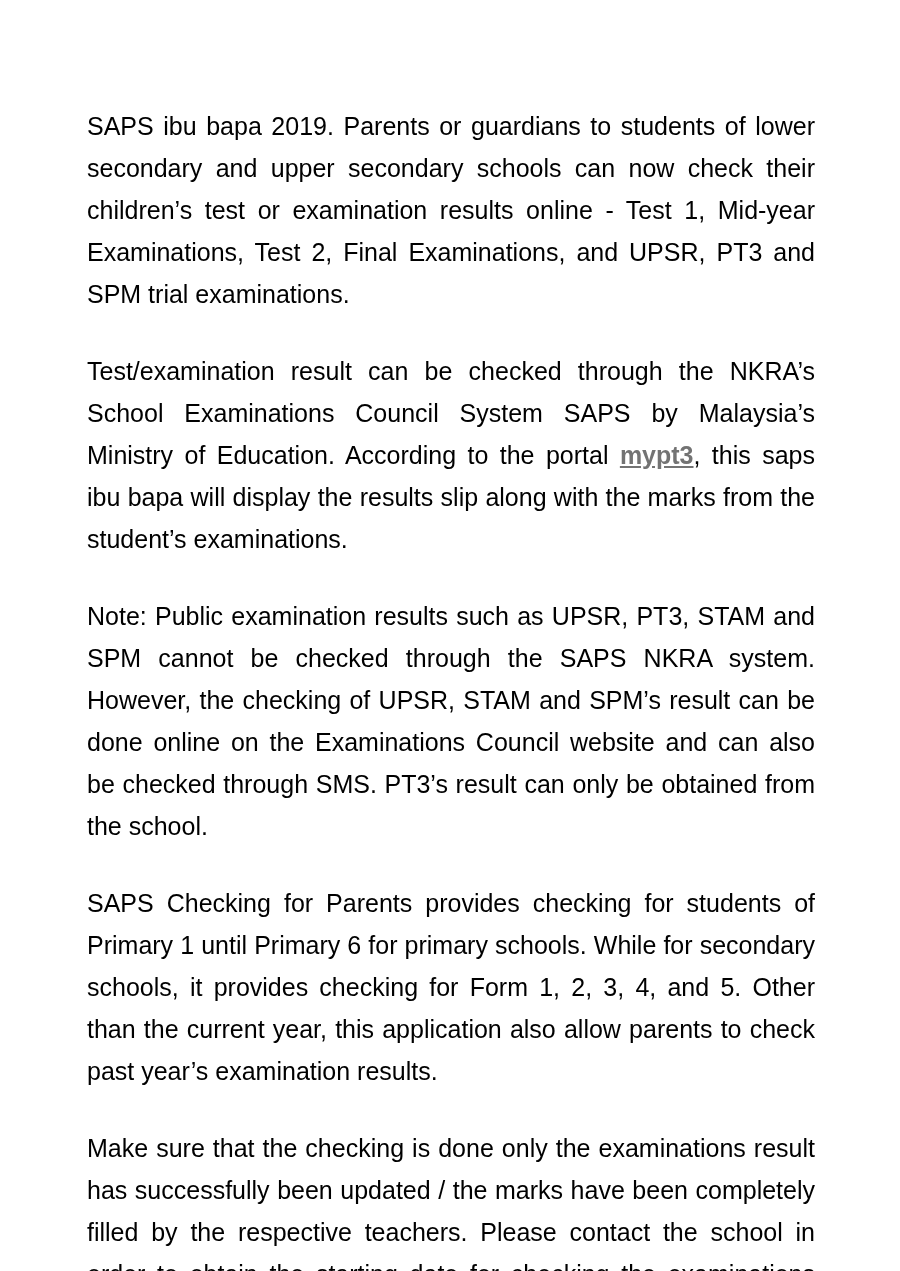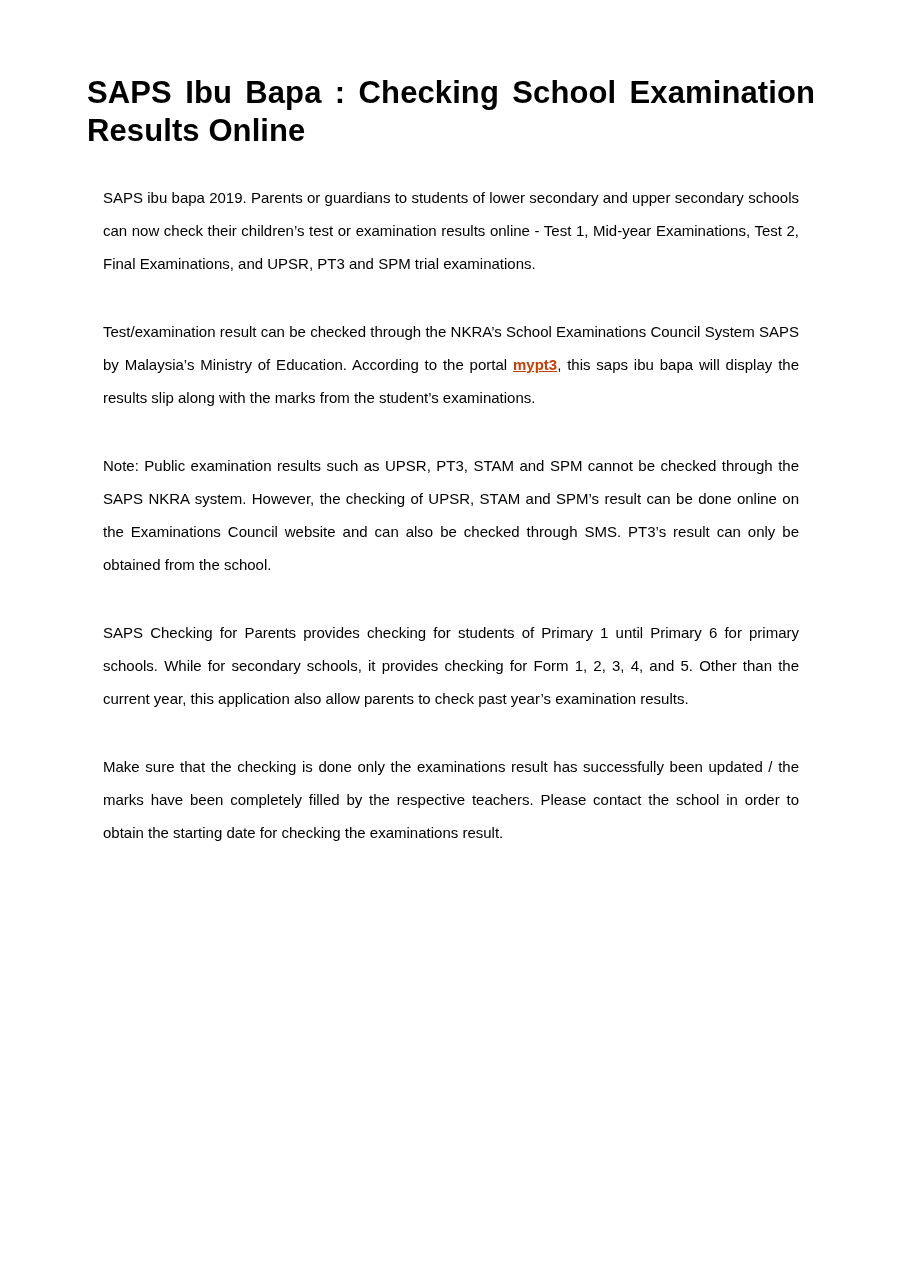--- a/index.html
+++ b/index.html
@@ -24,39 +24,38 @@
     h1 {
       margin: 0;
       font-size: 31px;
       line-height: 38px;
       font-weight: bold;
       text-align: justify;
       text-align-last: left;
       letter-spacing: 0.1px;
     }
     p {
-      margin: 16px;
-      font-size: 15px;
-      line-height: 33px;
+      margin: 0;
+      font-size: 25px;
+      line-height: 42px;
       text-align: justify;
       text-align-last: left;
     }
     #p1 { margin-top: 31px; }
     .gap { margin-top: 35px; }
     a.link {
-      color: #c2410c;
+      color: #737373;
       font-weight: bold;
       text-decoration: underline;
     }
   </style>
 </head>
 <body>
 
 <div class="page">
-  <h1>SAPS Ibu Bapa : Checking School Examination Results Online</h1>
 
   <p id="p1">SAPS ibu bapa 2019. Parents or guardians to students of lower secondary and upper secondary schools can now check their children’s test or examination results online - Test 1, Mid-year Examinations, Test 2, Final Examinations, and UPSR, PT3 and SPM trial examinations.</p>
 
   <p class="gap"><span>Test/examination result can be checked through the NKRA’s School Examinations Council System SAPS by Malaysia’s Ministry of Education. According to the portal </span><a class="link" href="#">mypt3</a><span>, this saps ibu bapa will display the results slip along with the marks from the student’s examinations.</span></p>
 
   <p class="gap">Note: Public examination results such as UPSR, PT3, STAM and SPM cannot be checked through the SAPS NKRA system. However, the checking of UPSR, STAM and SPM’s result can be done online on the Examinations Council website and can also be checked through SMS. PT3’s result can only be obtained from the school.</p>
 
   <p class="gap">SAPS Checking for Parents provides checking for students of Primary 1 until Primary 6 for primary schools. While for secondary schools, it provides checking for Form 1, 2, 3, 4, and 5. Other than the current year, this application also allow parents to check past year’s examination results.</p>
 
   <p class="gap">Make sure that the checking is done only the examinations result has successfully been updated / the marks have been completely filled by the respective teachers. Please contact the school in order to obtain the starting date for checking the examinations result.</p>

